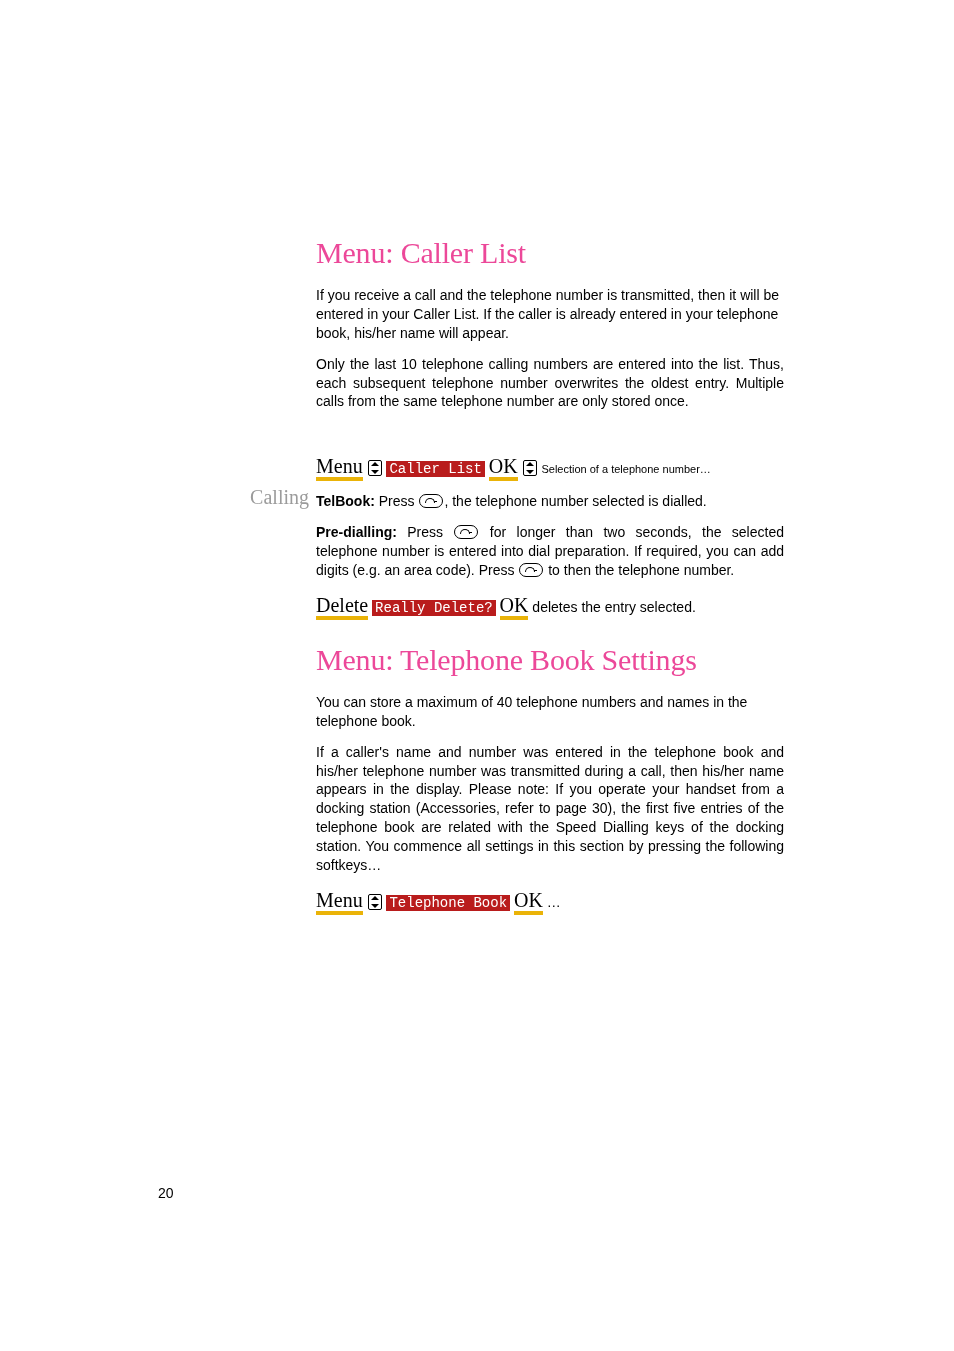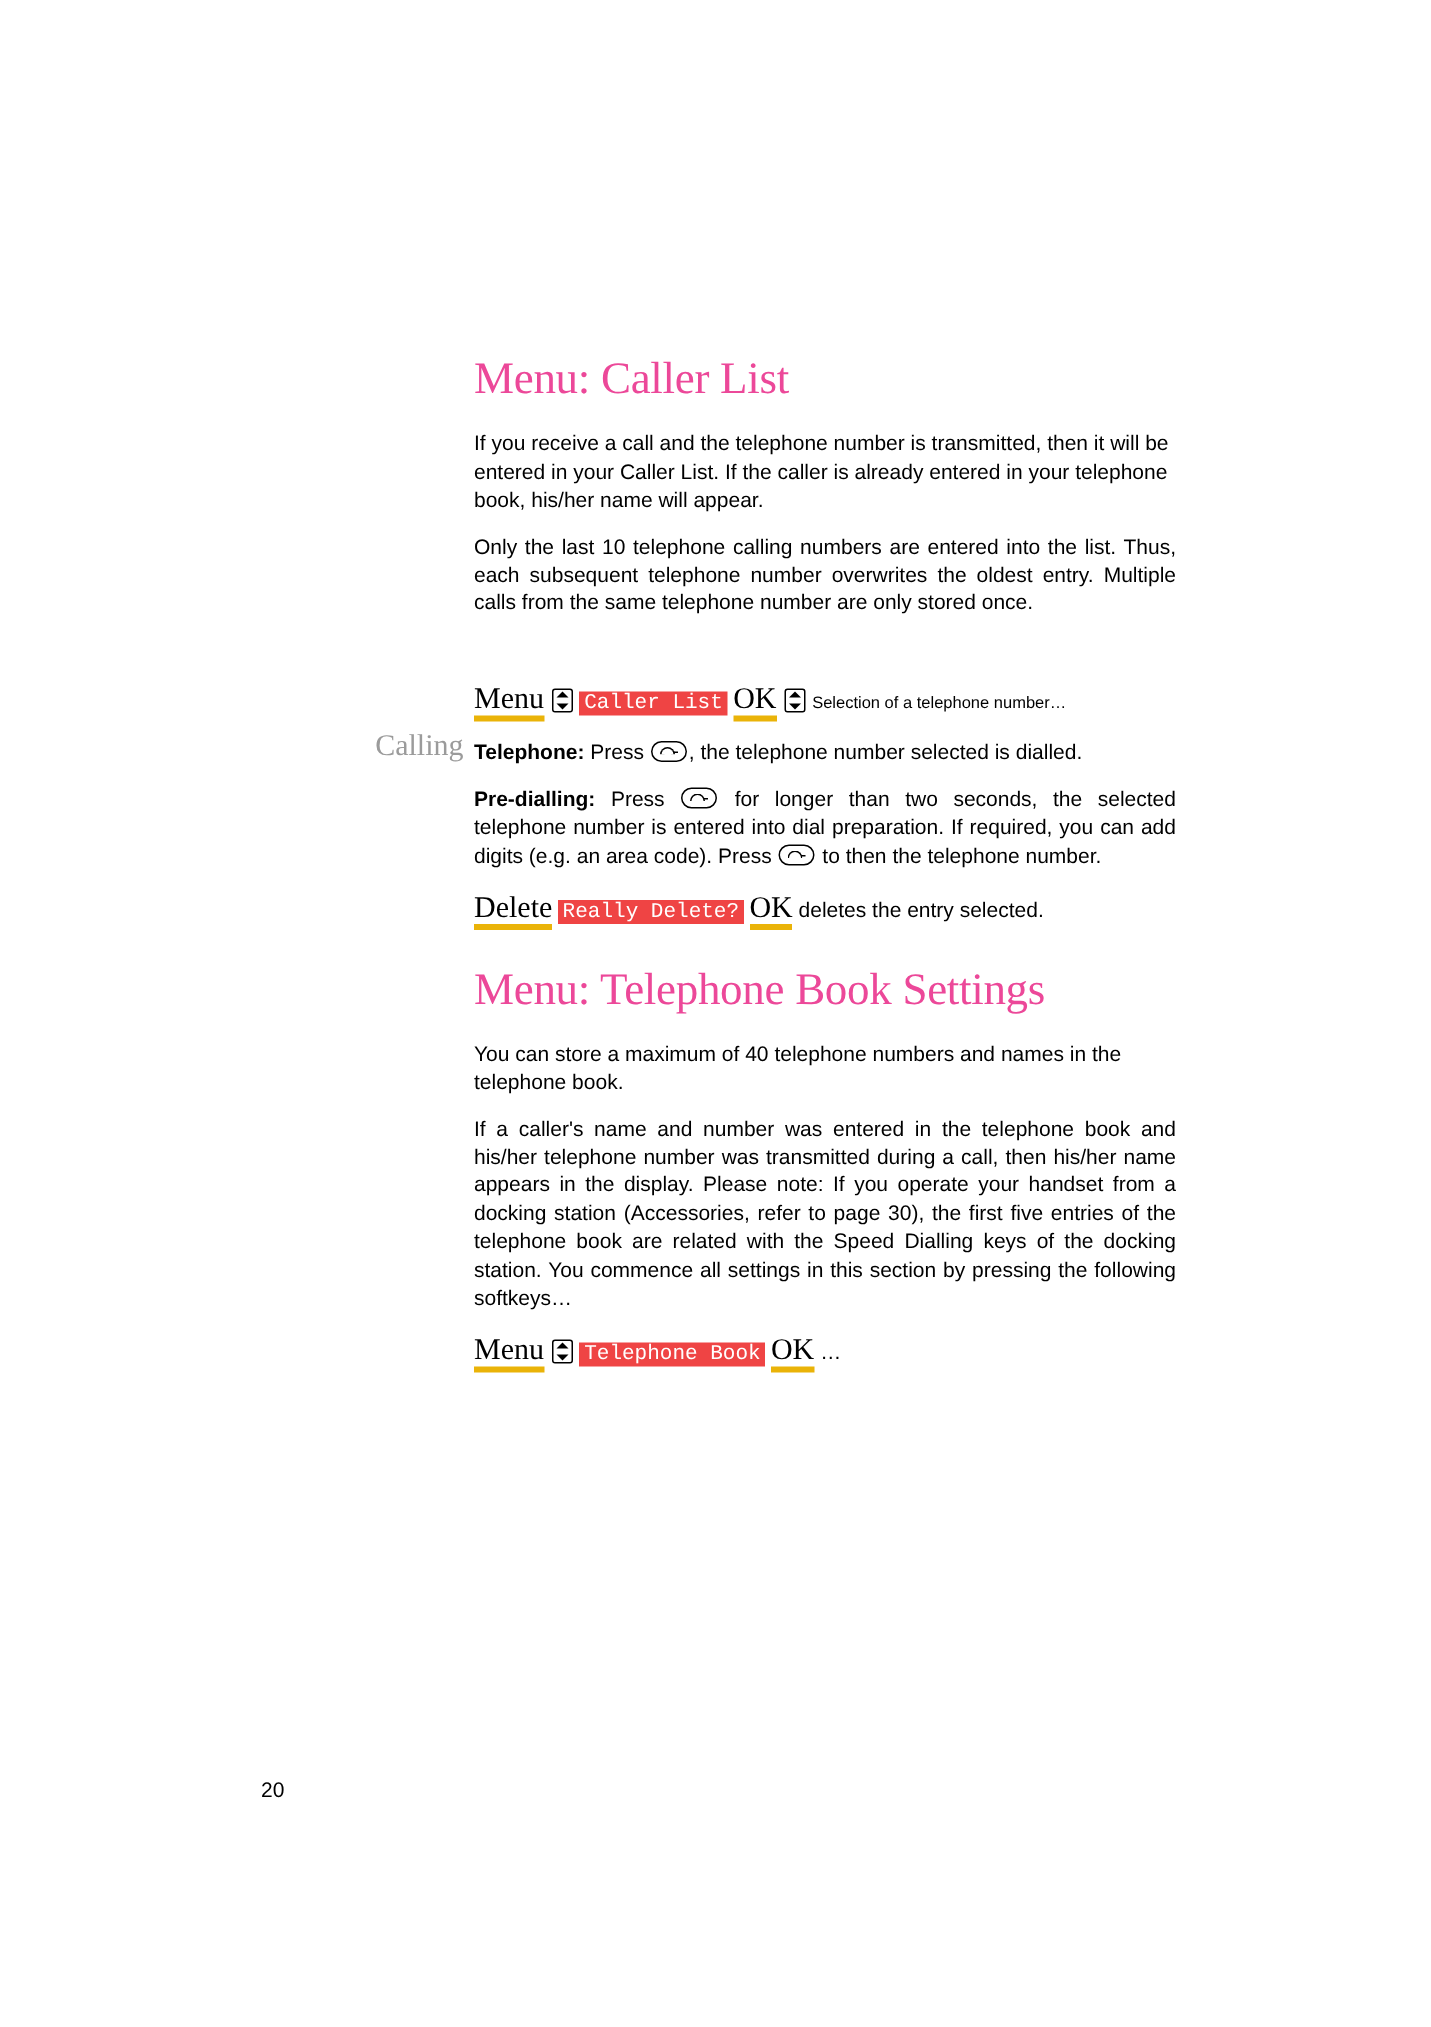--- a/index.html
+++ b/index.html
@@ -48,21 +48,21 @@
   }
   .softkey {
     font-family: Liberation Serif, serif;
     font-size: 20px;
     border-bottom: 4px solid #eab308;
     white-space: nowrap;
   }
   .softkey-inv {
     font-family: "Courier New", monospace;
     font-size: 14px;
-    background: #ef4444;
+    background: #b91c1c;
     color: #fff;
     padding: 0 3px;
     white-space: nowrap;
   }
   .updown {
     display: inline-block;
     width: 12px;
     height: 14px;
     border: 1px solid #000;
     vertical-align: -3px;
@@ -107,21 +107,21 @@
     background: #000;
   }
   .small-trail {
     font-family: "Lucida Grande", "Century Gothic", Arial, sans-serif;
     font-size: 11px;
     text-align: center;
   }
   .section-gap { height: 30px; }
   .pagenum {
     position: absolute;
-    left: 174px;
+    left: 158px;
     bottom: 150px;
     font-family: "Lucida Grande", "Century Gothic", Arial, sans-serif;
     font-size: 14px;
   }
 </style>
 </head>
 <body>
 
 <div class="page">
 
@@ -140,21 +140,21 @@
     <p>
       <span class="softkey">Menu</span>
       <span class="updown"></span>
       <span class="softkey-inv">Caller List</span>
       <span class="softkey">OK</span>
       <span class="updown"></span>
       <span class="small-trail">Selection of a telephone number…</span>
     </p>
 
     <p>
-      <b>Telephone:</b><span> Press </span><span class="callkey"></span><span>, the telephone number selected is dialled.</span>
+      <b>TelBook:</b><span> Press </span><span class="callkey"></span><span>, the telephone number selected is dialled.</span>
     </p>
 
     <p class="justify">
       <b>Pre-dialling:</b><span> Press </span><span class="callkey"></span><span> for longer than two seconds, the selected telephone number is entered into dial preparation. If required, you can add digits (e.g. an area code). Press </span><span class="callkey"></span><span> to then the telephone number.</span>
     </p>
 
     <p>
       <span class="softkey">Delete</span>
       <span class="softkey-inv">Really Delete?</span>
       <span class="softkey">OK</span><span> deletes the entry selected.</span>

